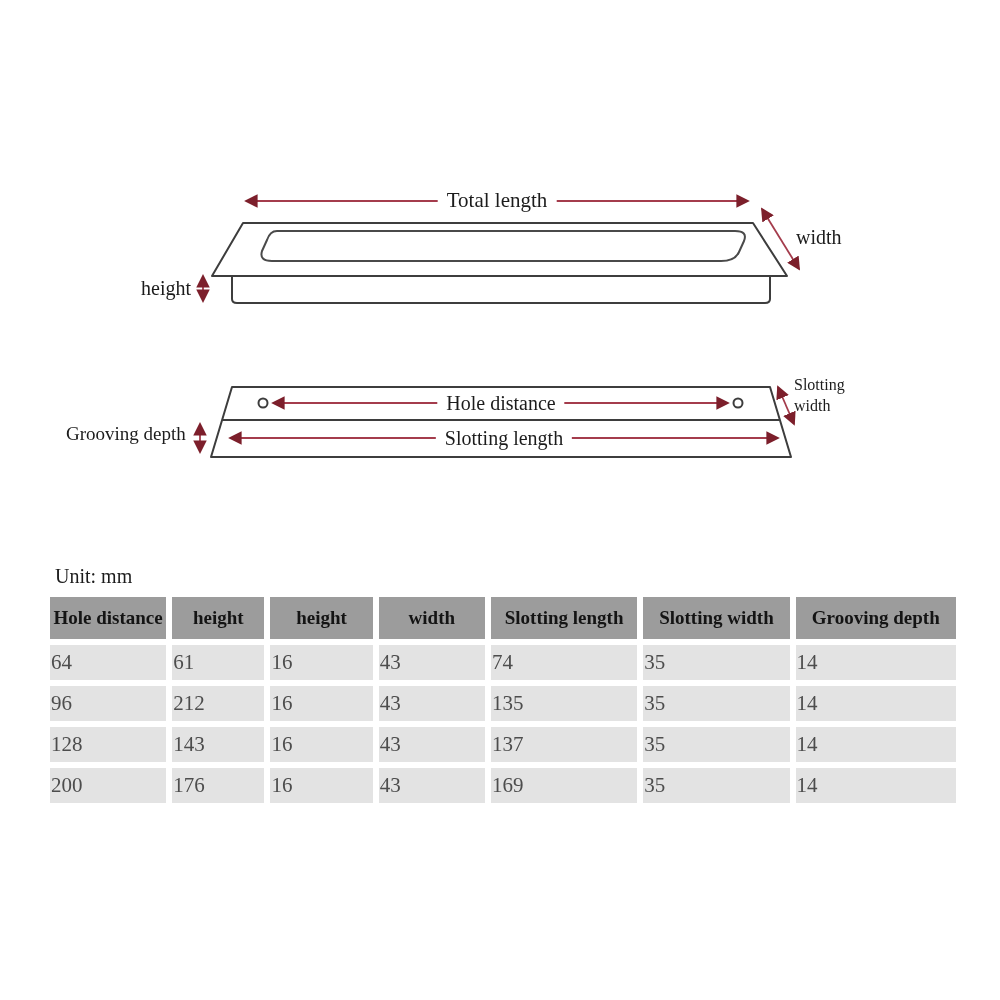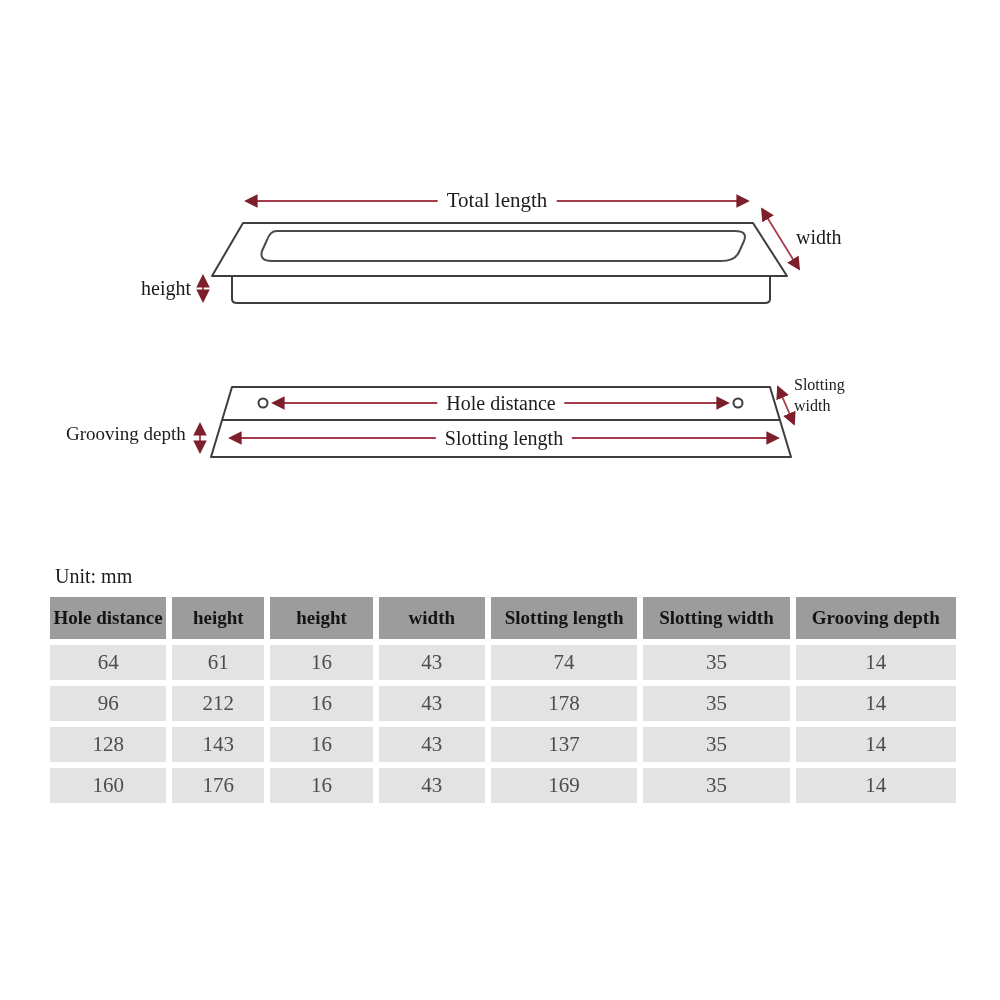--- a/index.html
+++ b/index.html
@@ -34,21 +34,21 @@
   }
   .spec-table th{
     background:#9c9c9c;color:#141414;
     font-size:19px;font-weight:bold;
     height:42px;text-align:center;vertical-align:middle;
     line-height:1.08;padding:0 2px;
   }
   .spec-table td{
     background:#e3e3e3;color:#4d4d4d;
     font-size:21px;font-weight:normal;
-    height:33px;text-align:center;vertical-align:middle;
+    height:33px;vertical-align:middle;
   }
 </style>
 </head>
 <body>
 
 <div class="page">
 
   <svg class="diagram-svg" width="1000" height="560" viewBox="0 0 1000 560">
     <defs>
       <marker id="ah" viewBox="0 0 10 10" refX="8.6" refY="5" markerWidth="7.5" markerHeight="7.5" orient="auto-start-reverse">
@@ -134,35 +134,35 @@
         <td>43</td>
         <td>74</td>
         <td>35</td>
         <td>14</td>
       </tr>
       <tr>
         <td>96</td>
         <td>212</td>
         <td>16</td>
         <td>43</td>
-        <td>178</td>
+        <td>135</td>
         <td>35</td>
         <td>14</td>
       </tr>
       <tr>
         <td>128</td>
         <td>143</td>
         <td>16</td>
         <td>43</td>
         <td>137</td>
         <td>35</td>
         <td>14</td>
       </tr>
       <tr>
-        <td>160</td>
+        <td>200</td>
         <td>176</td>
         <td>16</td>
         <td>43</td>
         <td>169</td>
         <td>35</td>
         <td>14</td>
       </tr>
     </tbody>
   </table>
 

